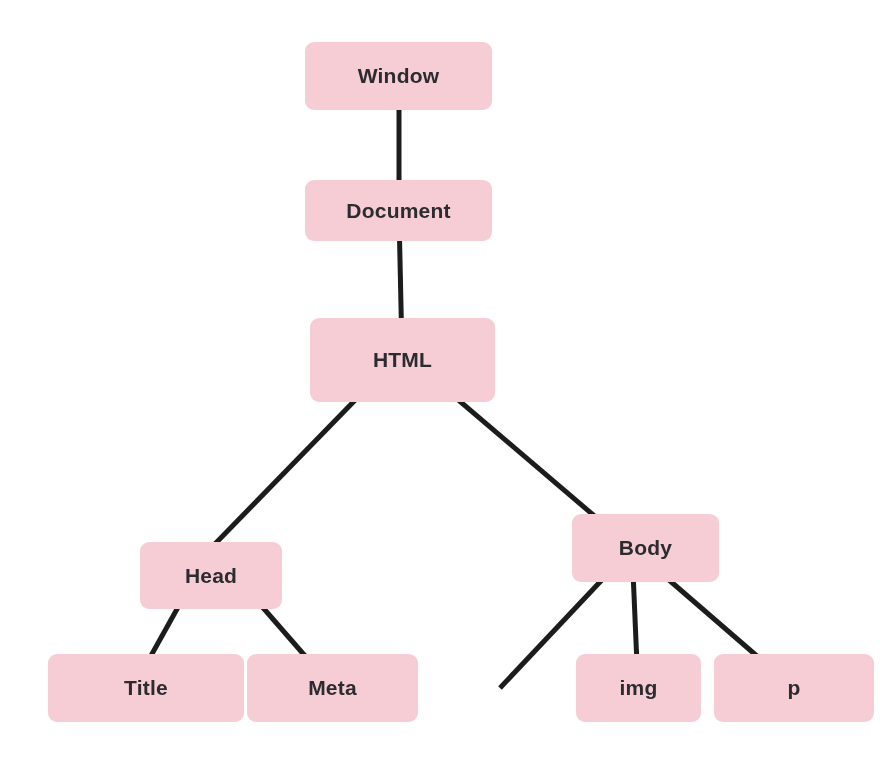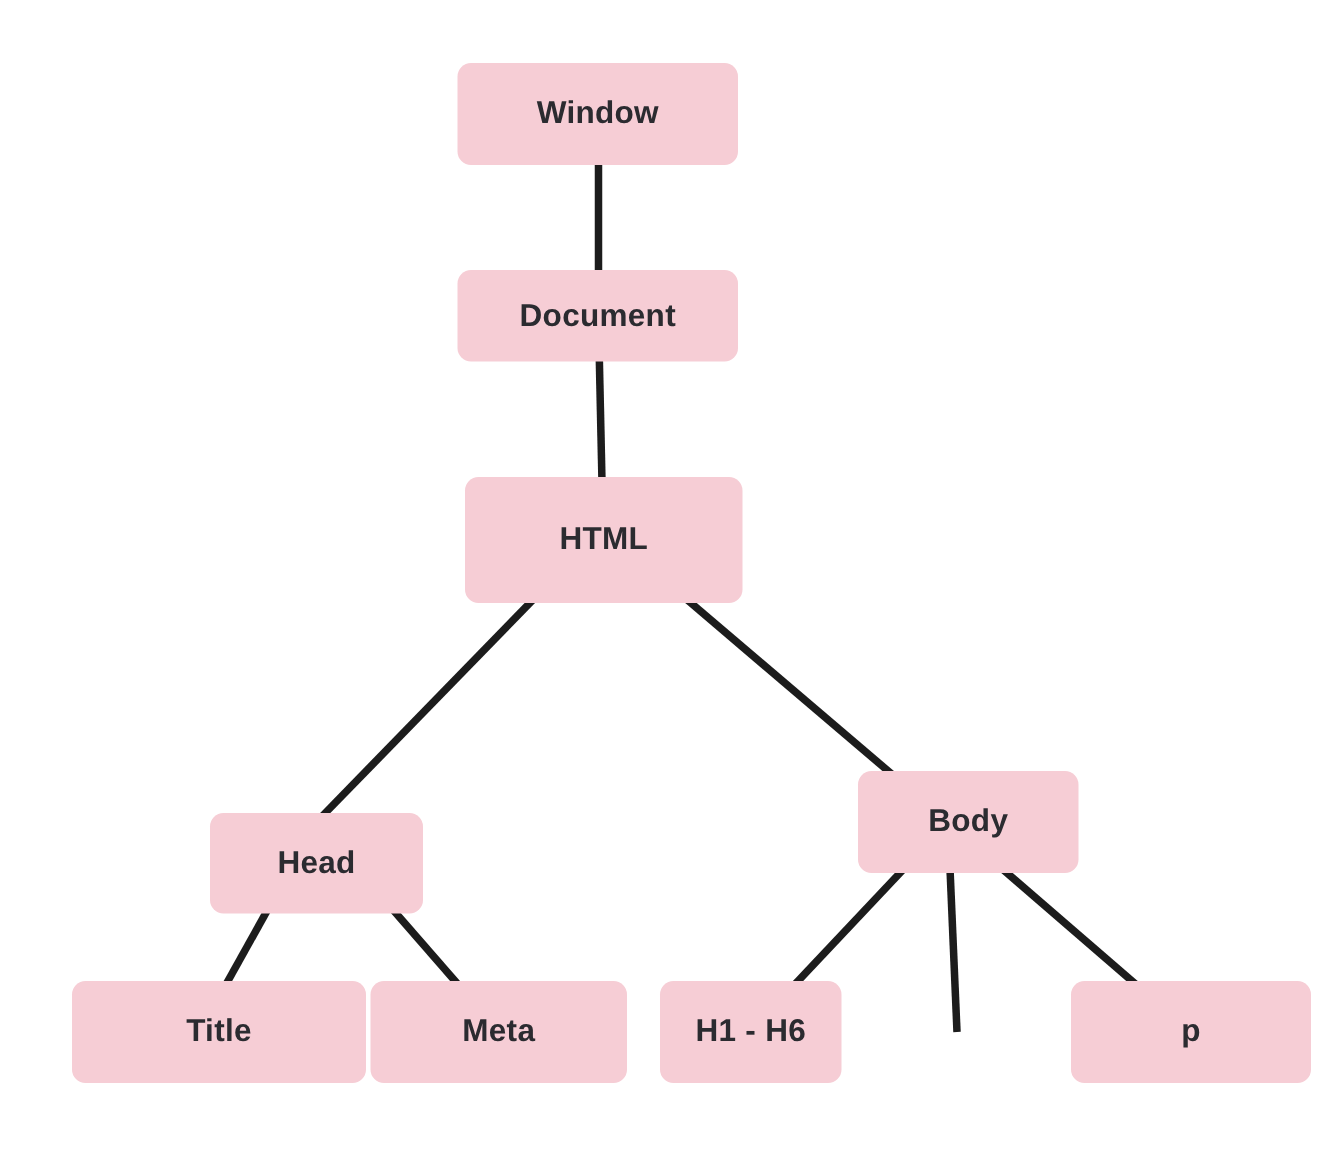--- a/index.html
+++ b/index.html
@@ -92,22 +92,22 @@
   </div>
 
   <div class="node node-title">
     <span>Title</span>
   </div>
 
   <div class="node node-meta">
     <span>Meta</span>
   </div>
 
-  <div class="node node-h1h6">
-    <span>H1 - H6</span>
+
+  <div class="node node-img">
+    <span>img</span>
   </div>
-
 
   <div class="node node-p">
     <span>p</span>
   </div>
 
 </div>
 
 </body></html>

